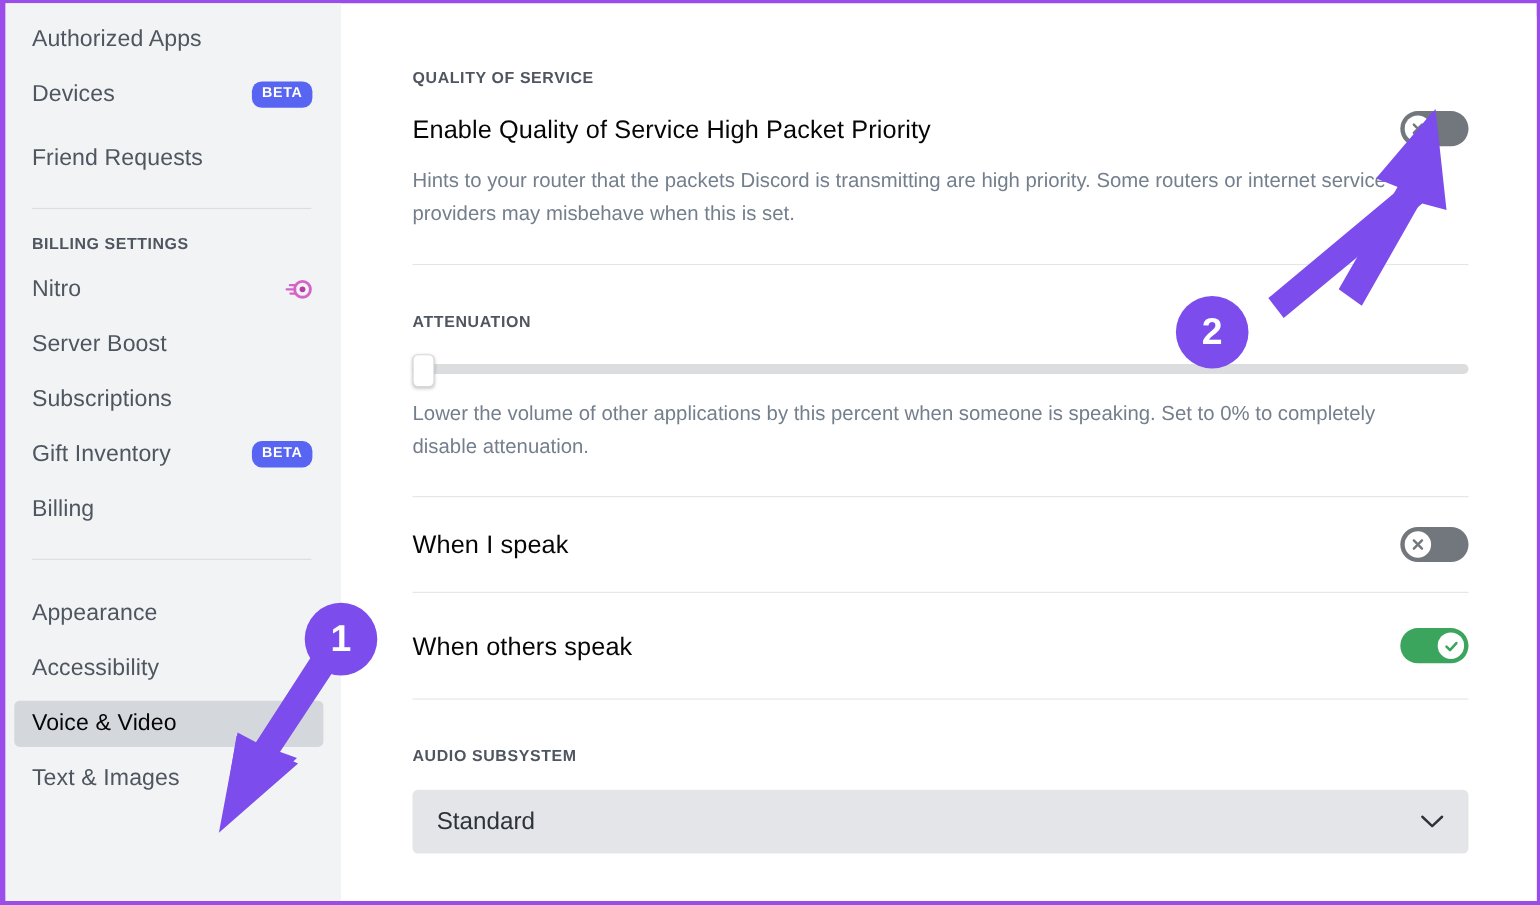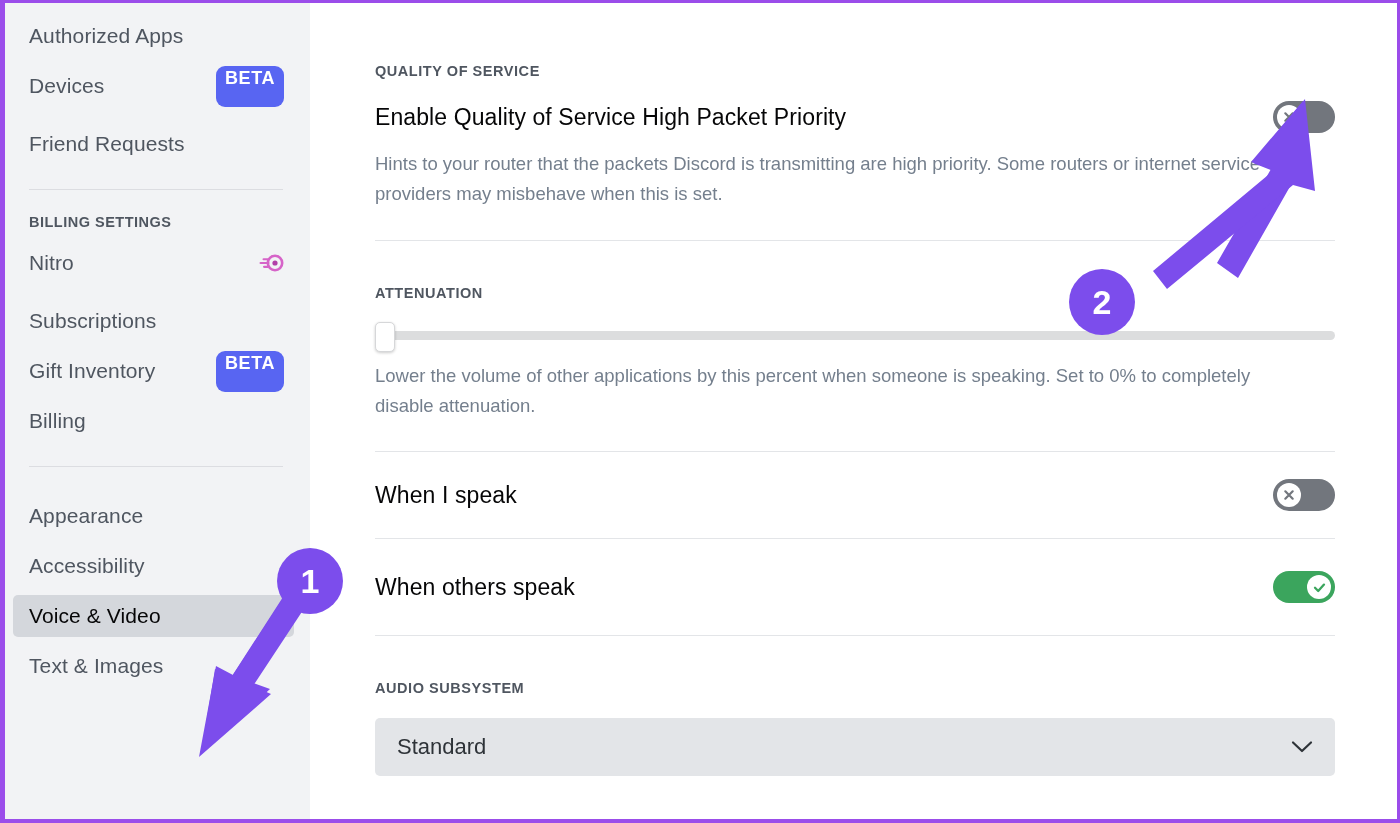--- a/index.html
+++ b/index.html
@@ -69,25 +69,25 @@
   }
   .side-divider {
     height: 1px;
     background: #dcdde1;
     margin: 0 27px 0 24px;
   }
 
   .beta-badge {
     background: #5865f2;
     color: #ffffff;
-    font-size: 18px;
+    font-size: 13px;
     font-weight: bold;
     letter-spacing: 0.6px;
     border-radius: 9px;
-    padding: 3px 9px 20px 9px;
+    padding: 3px 9px 8px 9px;
     line-height: 1;
   }
   .nitro-icon {
     width: 26px;
     height: 20px;
     display: block;
   }
 
   
   #content {
@@ -267,20 +267,23 @@
           <circle cx="17" cy="10" r="7.2" fill="none" stroke="#d663c8" stroke-width="2.6"></circle>
           <circle cx="17" cy="10" r="2.6" fill="#b13fa8"></circle>
           <rect x="4.5" y="5.2" width="7" height="2.1" rx="1.05" fill="#d663c8"></rect>
           <rect x="1.5" y="9" width="10" height="2.1" rx="1.05" fill="#d663c8"></rect>
           <rect x="5" y="12.8" width="6" height="2.1" rx="1.05" fill="#d663c8"></rect>
         </svg>
       </span>
     </div>
     <div style="height:8px"></div>
 
+    <div class="nav-item">
+      <span class="nav-label">Server Boost</span>
+    </div>
     <div style="height:8px"></div>
 
     <div class="nav-item">
       <span class="nav-label">Subscriptions</span>
     </div>
     <div style="height:8px"></div>
 
     <div class="nav-item">
       <span class="nav-label">Gift Inventory</span>
       <span class="nav-spacer"></span>

